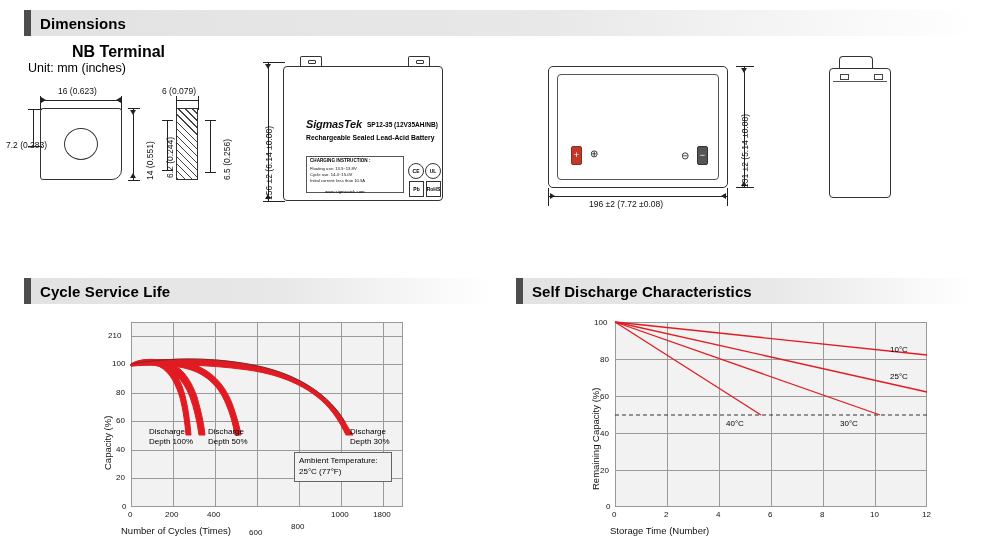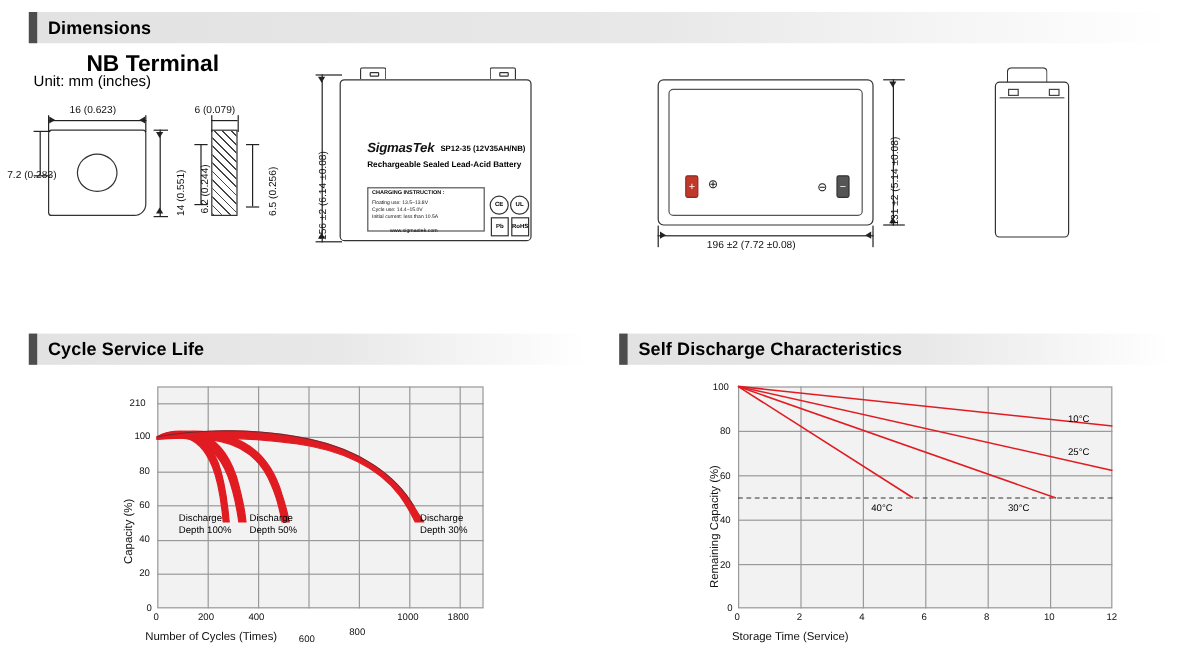--- a/index.html
+++ b/index.html
@@ -28,21 +28,21 @@
     font-size: 15px; font-weight: bold; margin-left: 9px; letter-spacing: .1px;
   }
 
   #bar-dimensions { left: 24px; top: 10px; width: 952px; }
   #bar-cycle      { left: 24px; top: 278px; width: 466px; }
   #bar-self       { left: 516px; top: 278px; width: 460px; }
 
   
   .sub-h {
     position: absolute; left: 28px; top: 43px;
-    font-size: 19px; font-weight: bold; padding-left: 44px;
+    font-size: 16px; font-weight: bold; padding-left: 44px;
   }
   .sub-unit {
     position: absolute; left: 28px; top: 61px;
     font-size: 12.5px;
   }
 
   
   .lbl { position: absolute; font-size: 8.5px; color: #111; white-space: nowrap; }
   .lbl.v { transform-origin: 0 0; }
 
@@ -363,20 +363,24 @@
 Depth 100%</div>
     </div>
     <div class="curve-lbl" style="left:208px; top:427px;">
       <div style="white-space:pre-line;">Discharge
 Depth 50%</div>
     </div>
     <div class="curve-lbl" style="left:350px; top:427px;">
       <div style="white-space:pre-line;">Discharge
 Depth 30%</div>
     </div>
+    <div class="note-box" style="left:294px; top:452px; width:98px;">
+      <div style="white-space:pre-line;">Ambient Temperature:
+25°C (77°F)</div>
+    </div>
   </div>
 
   <div class="chart-wrap" id="chart-self" style="left:500px; top:0; width:500px; height:551px;">
 
     <div class="plot" style="left:115px; top:322px; width:312px; height:185px;"></div>
 
     <div class="gridline-v" style="left:167px; top:322px; height:185px;"></div>
     <div class="gridline-v" style="left:219px; top:322px; height:185px;"></div>
     <div class="gridline-v" style="left:271px; top:322px; height:185px;"></div>
     <div class="gridline-v" style="left:323px; top:322px; height:185px;"></div>
@@ -413,17 +417,17 @@
     <div class="axis-lbl" style="left:106px; top:502px;">0</div>
 
     <div class="axis-lbl" style="left:112px; top:510px;">0</div>
     <div class="axis-lbl" style="left:164px; top:510px;">2</div>
     <div class="axis-lbl" style="left:216px; top:510px;">4</div>
     <div class="axis-lbl" style="left:268px; top:510px;">6</div>
     <div class="axis-lbl" style="left:320px; top:510px;">8</div>
     <div class="axis-lbl" style="left:370px; top:510px;">10</div>
     <div class="axis-lbl" style="left:422px; top:510px;">12</div>
 
-    <div class="axis-title" style="left:110px; top:525px;">Storage Time (Service)</div>
+    <div class="axis-title" style="left:110px; top:525px;">Storage Time (Number)</div>
     <div class="axis-title rot" style="left:90px; top:490px;">Remaining Capacity (%)</div>
   </div>
 
 </div>
 
 </body></html>

